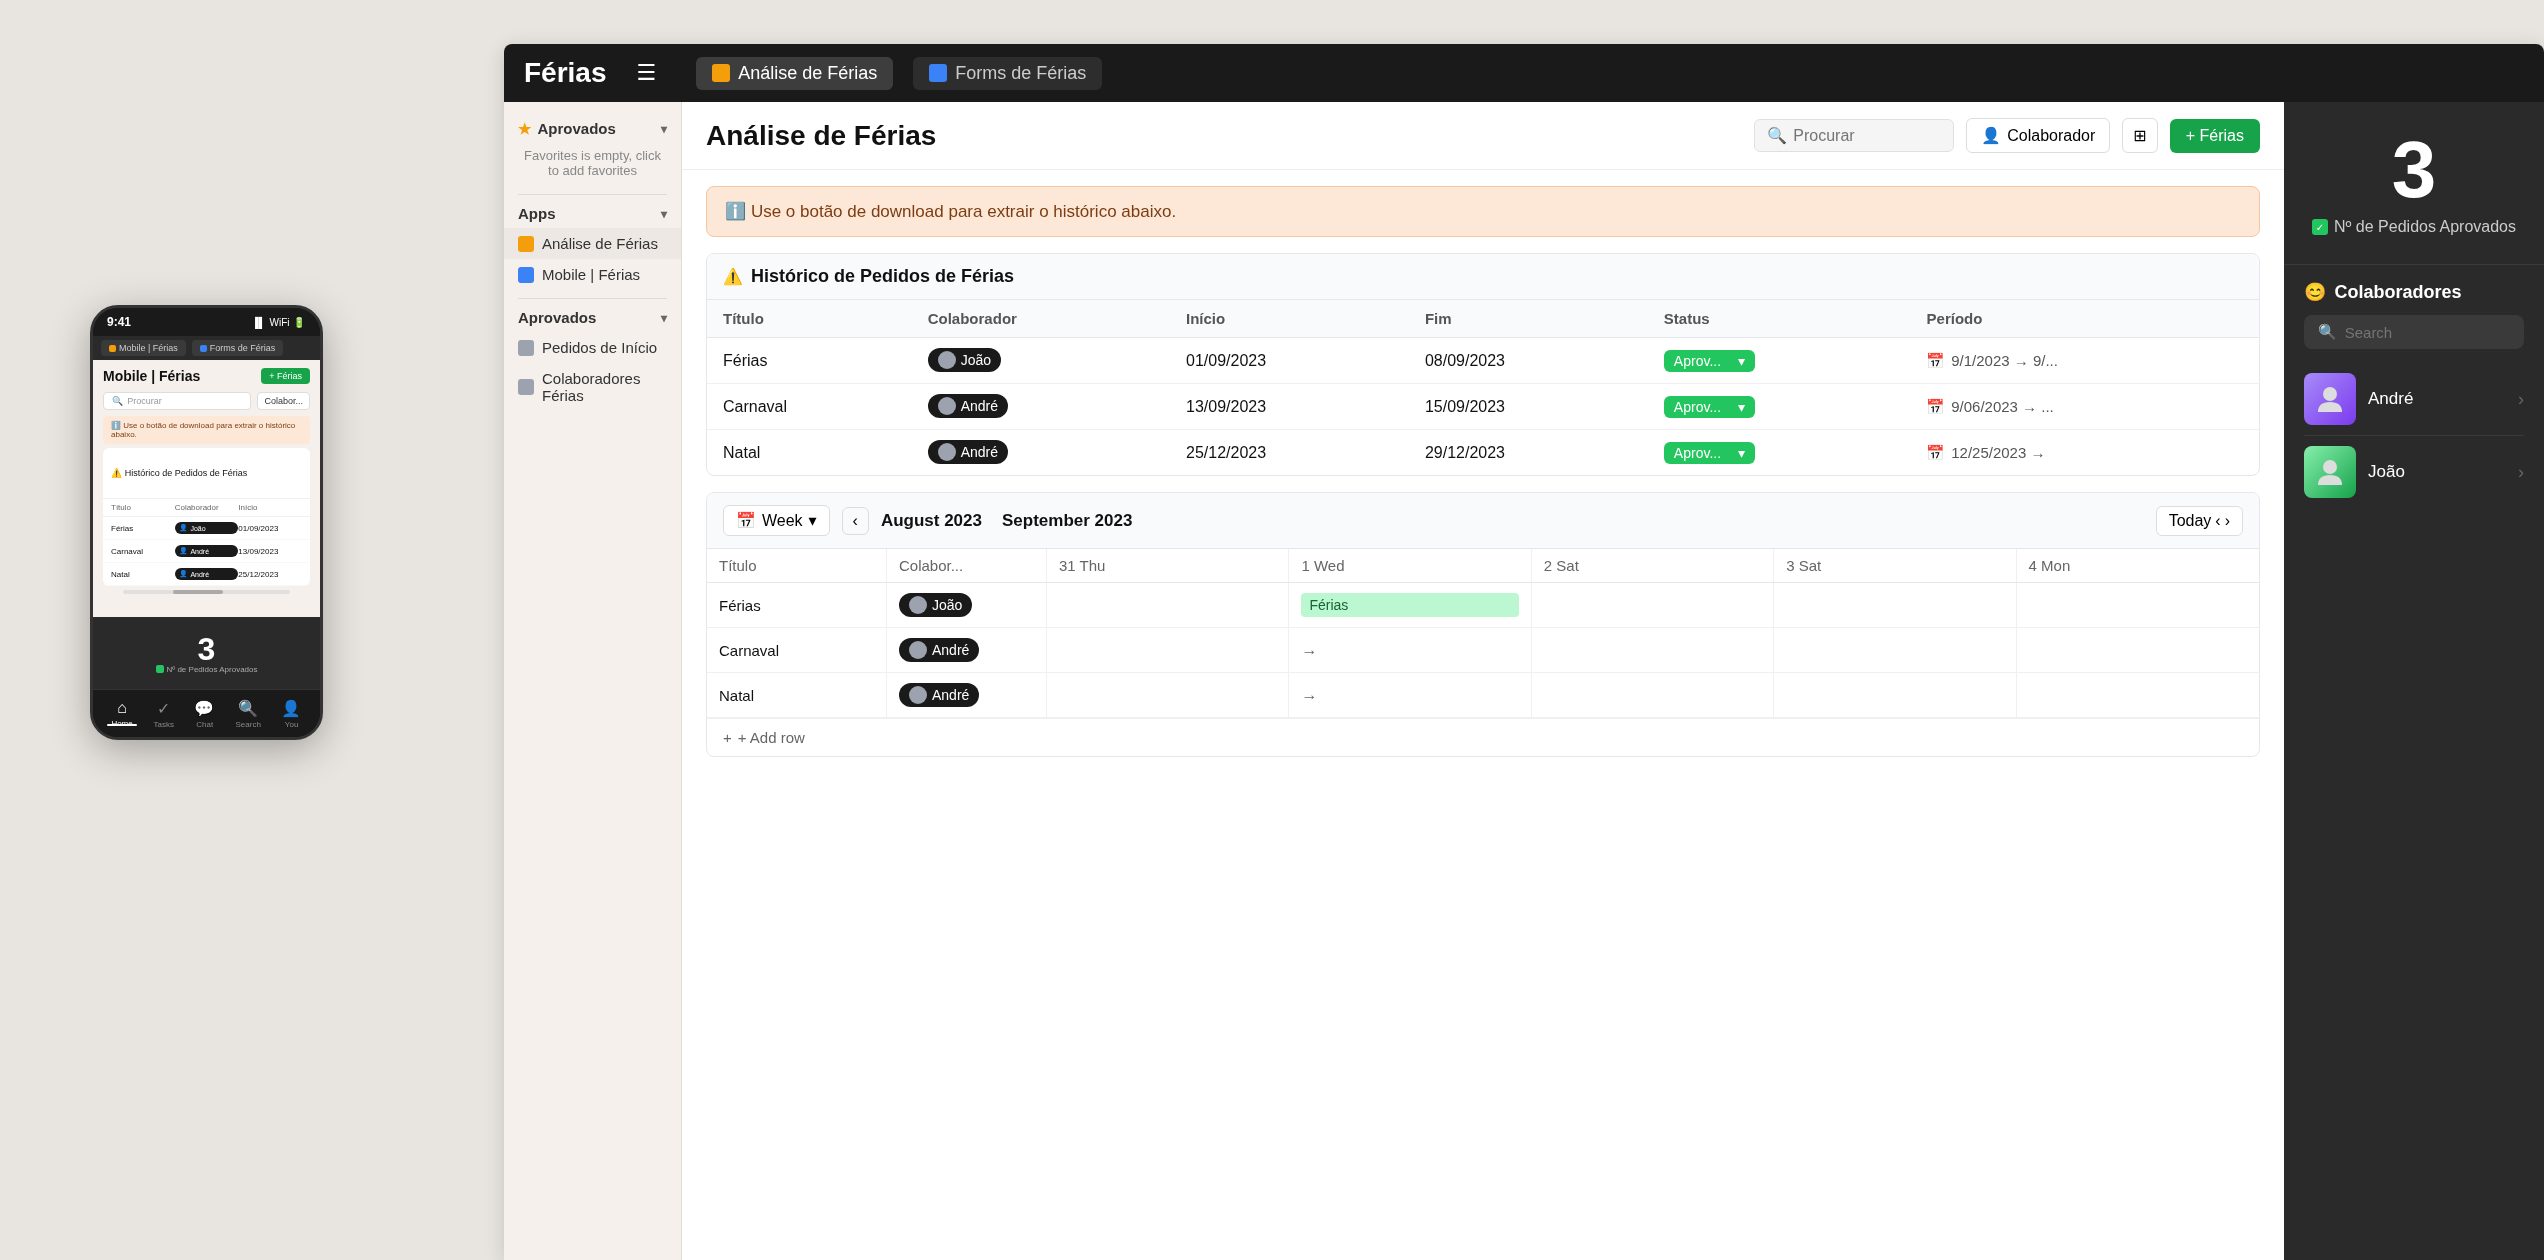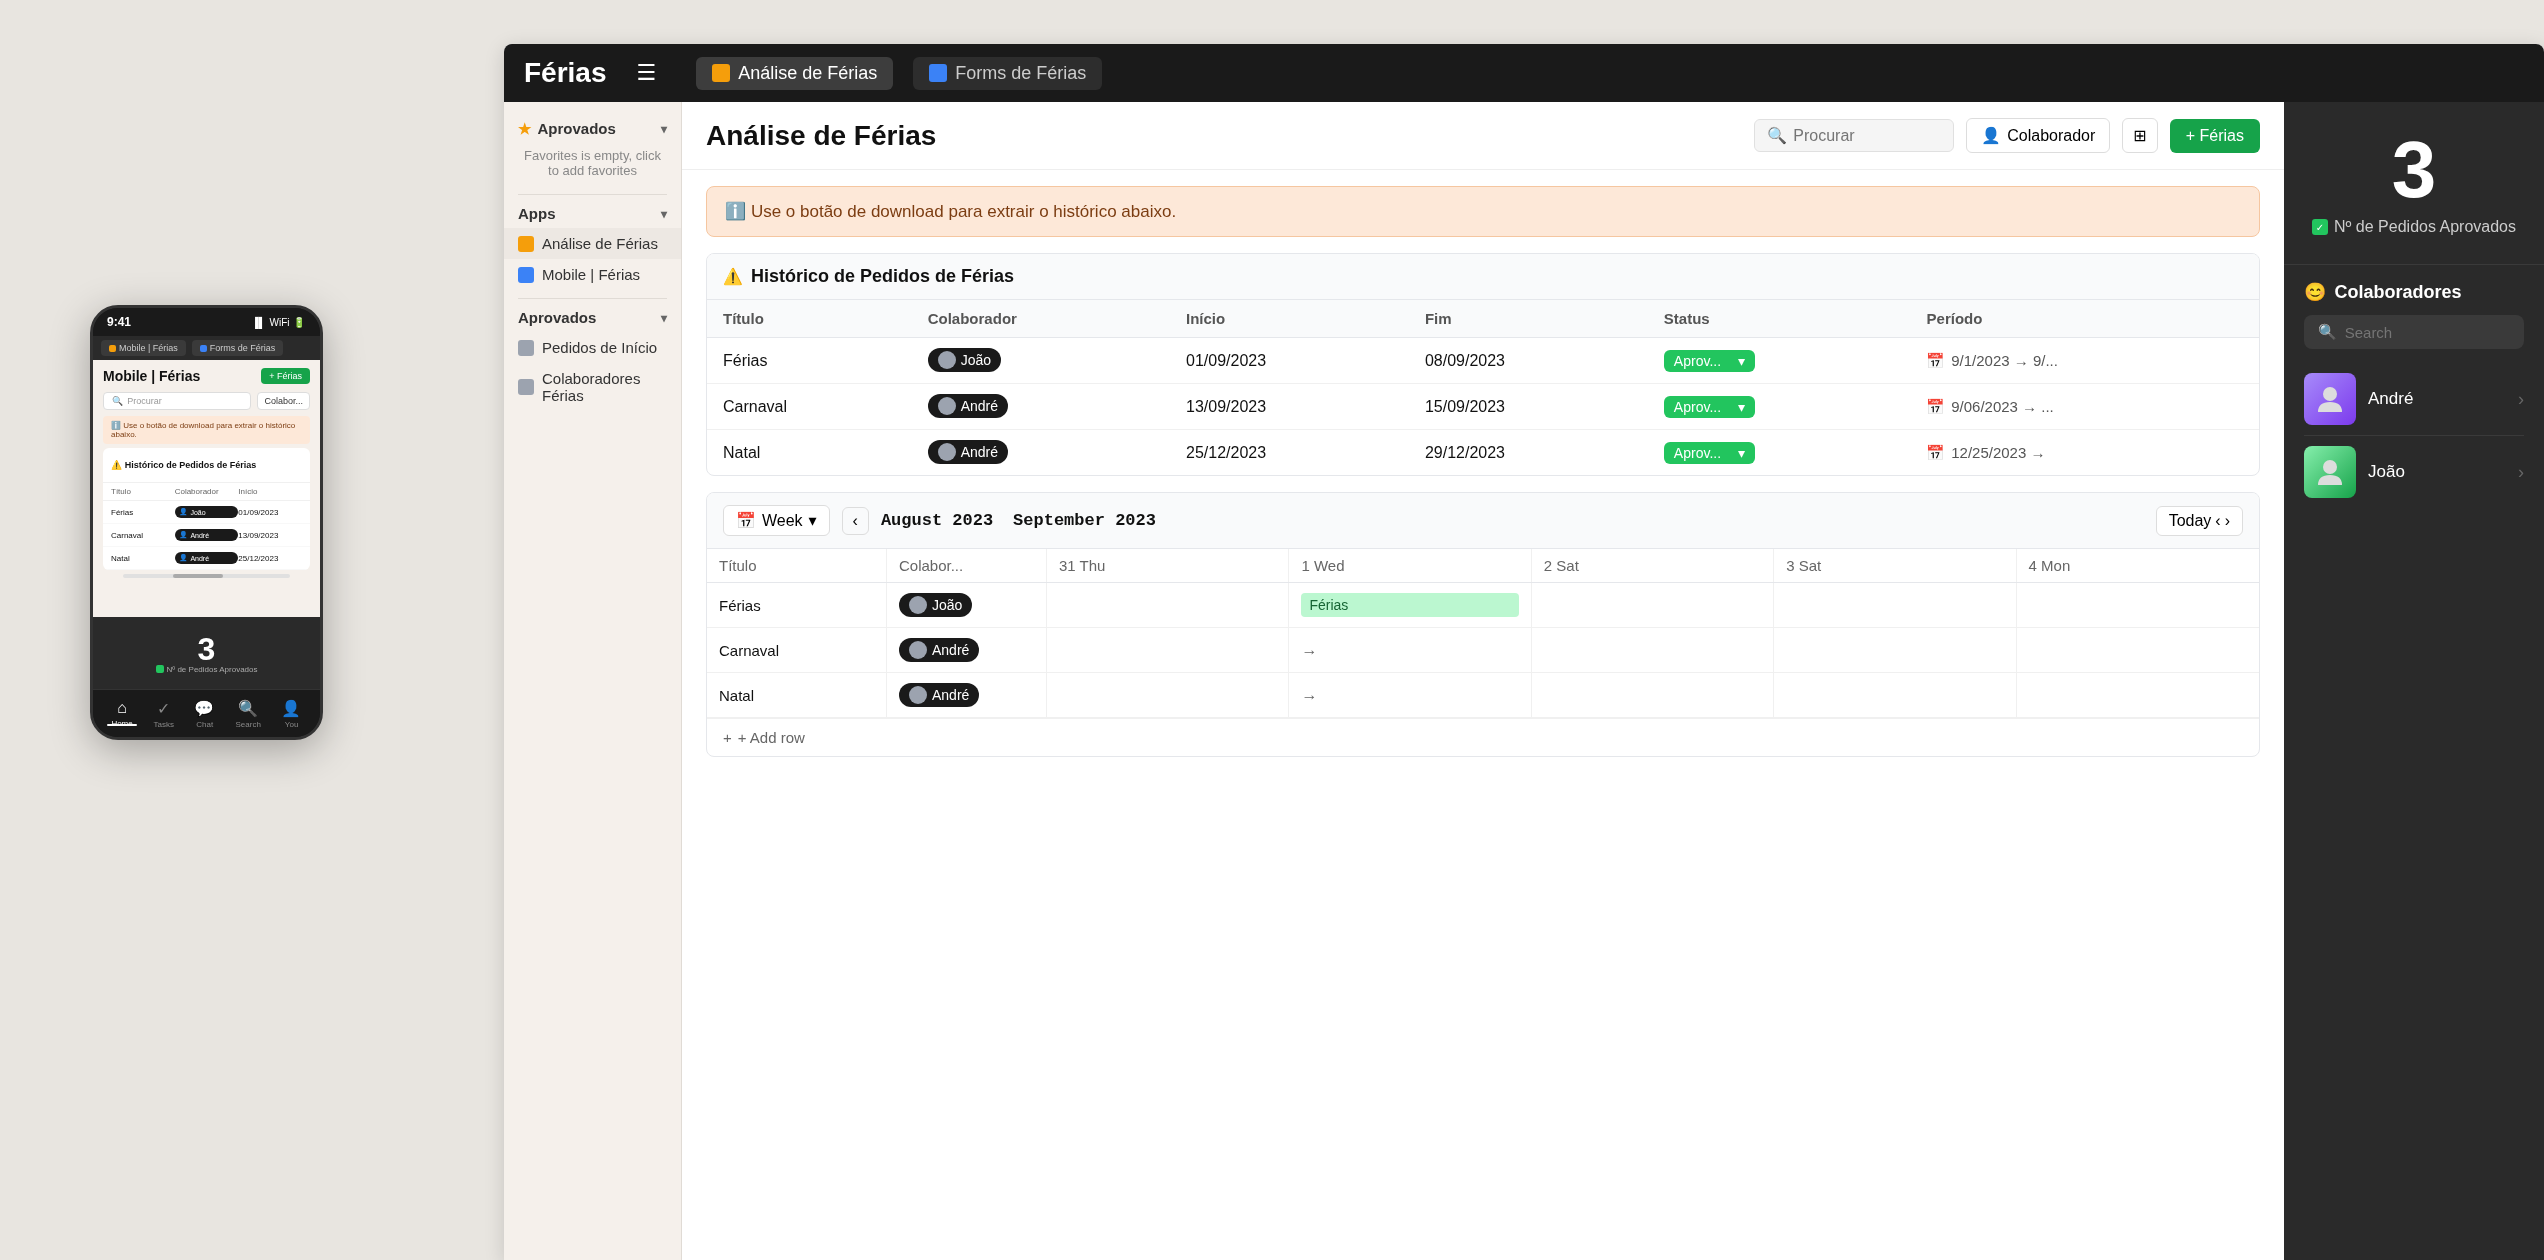--- a/index.html
+++ b/index.html
@@ -359,21 +359,20 @@
       cursor: pointer;
       font-size: 16px;
     }
     .month-labels {
       flex: 1;
       display: flex;
       gap: 20px;
       font-size: 17px;
       font-weight: 600;
       color: #111;
-      font-family: Liberation Mono, monospace;
     }
     .today-btn {
       display: flex;
       align-items: center;
       gap: 4px;
       background: #fff;
       border: 1px solid #ddd;
       border-radius: 6px;
       padding: 5px 12px;
       font-size: 16px;
@@ -655,22 +654,22 @@
       color: #7c3d12;
     }
     .mobile-table-section {
       margin: 4px 10px;
       background: #fff;
       border-radius: 6px;
       overflow: hidden;
     }
     .mobile-table-title {
       font-size: 9px;
-      font-weight: 700;
-      padding: 12px 8px;
+      font-weight: 400;
+      padding: 20px 8px;
       border-bottom: 1px solid #f0f0f0;
       color: #111;
     }
     .mobile-table-headers {
       display: grid;
       grid-template-columns: 1fr 1fr 1fr;
       padding: 4px 8px;
       font-size: 8px;
       color: #666;
       border-bottom: 1px solid #f0f0f0;

